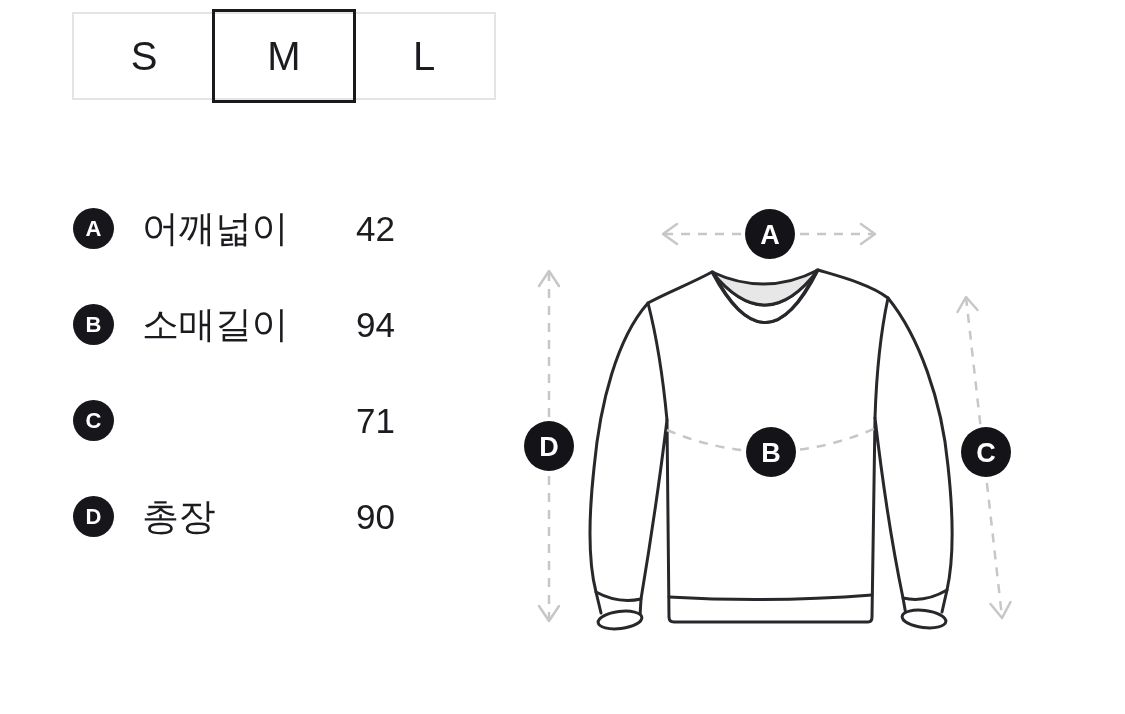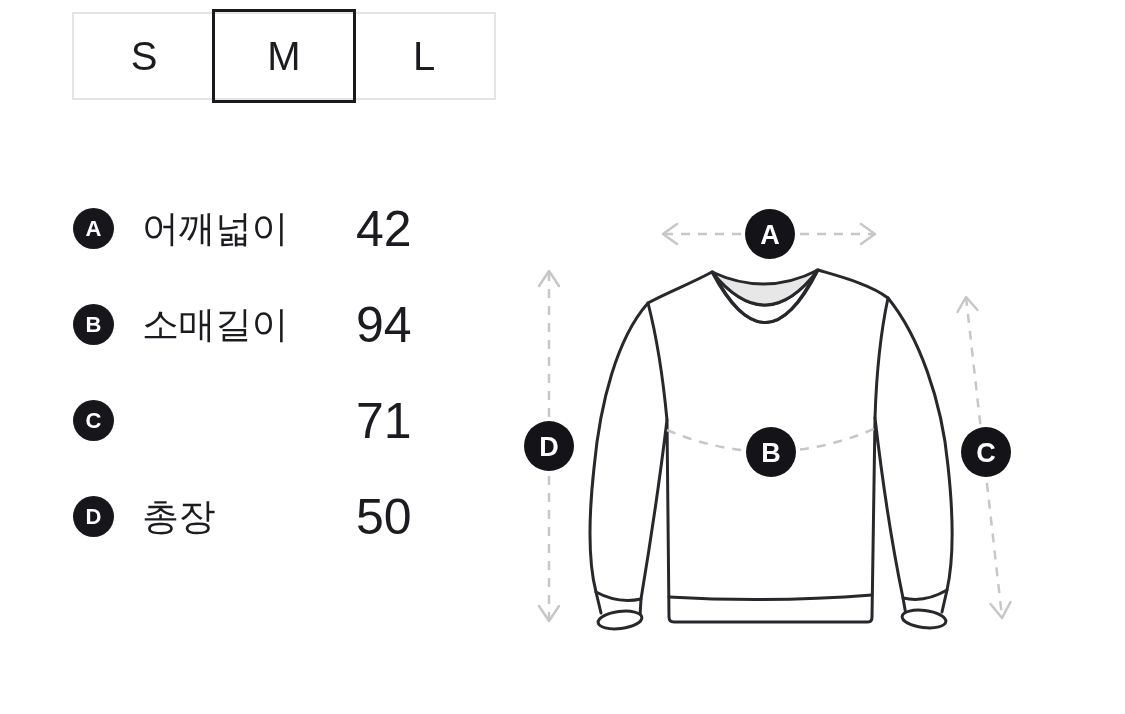--- a/index.html
+++ b/index.html
@@ -54,21 +54,21 @@
     flex:0 0 41px;
   }
   .measure-label {
     margin-left:28px;
     font-size:37px;
     letter-spacing:-0.5px;
     white-space:nowrap;
   }
   .measure-value {
     position:absolute; left:283px;
-    font-size:50px; font-weight:500;
+    font-size:35px; font-weight:500;
   }
 
   
   .diagram-svg { position:absolute; left:520px; top:185px; }
   .garment { stroke:#28282c; stroke-width:3; stroke-linecap:round; stroke-linejoin:round; fill:none; }
   .garment-fill { fill:#ffffff; }
   .collar-hole { fill:#e7e7e7; }
   .dash { stroke:#c7c7c7; stroke-width:2.5; fill:none; stroke-dasharray:9 8; }
   .chev { stroke:#c7c7c7; stroke-width:2.5; fill:none; stroke-linecap:round; stroke-linejoin:round; }
   .marker-circle { fill:#141418; }
@@ -98,21 +98,21 @@
     <span class="measure-label">소매길이</span>
     <span class="measure-value">94</span>
   </div>
   <div class="measure-row">
     <span class="measure-key">C</span>
     <span class="measure-value">71</span>
   </div>
   <div class="measure-row">
     <span class="measure-key">D</span>
     <span class="measure-label">총장</span>
-    <span class="measure-value">50</span>
+    <span class="measure-value">90</span>
   </div>
 </div>
 
 <svg class="diagram-svg" width="545" height="492" viewBox="520 185 545 492" xmlns="http://www.w3.org/2000/svg">
 
   <g>
     <path class="garment garment-fill" d="
       M 712 272
       C 692 283 666 293 648 303
       C 617 338 600 403 594 468

